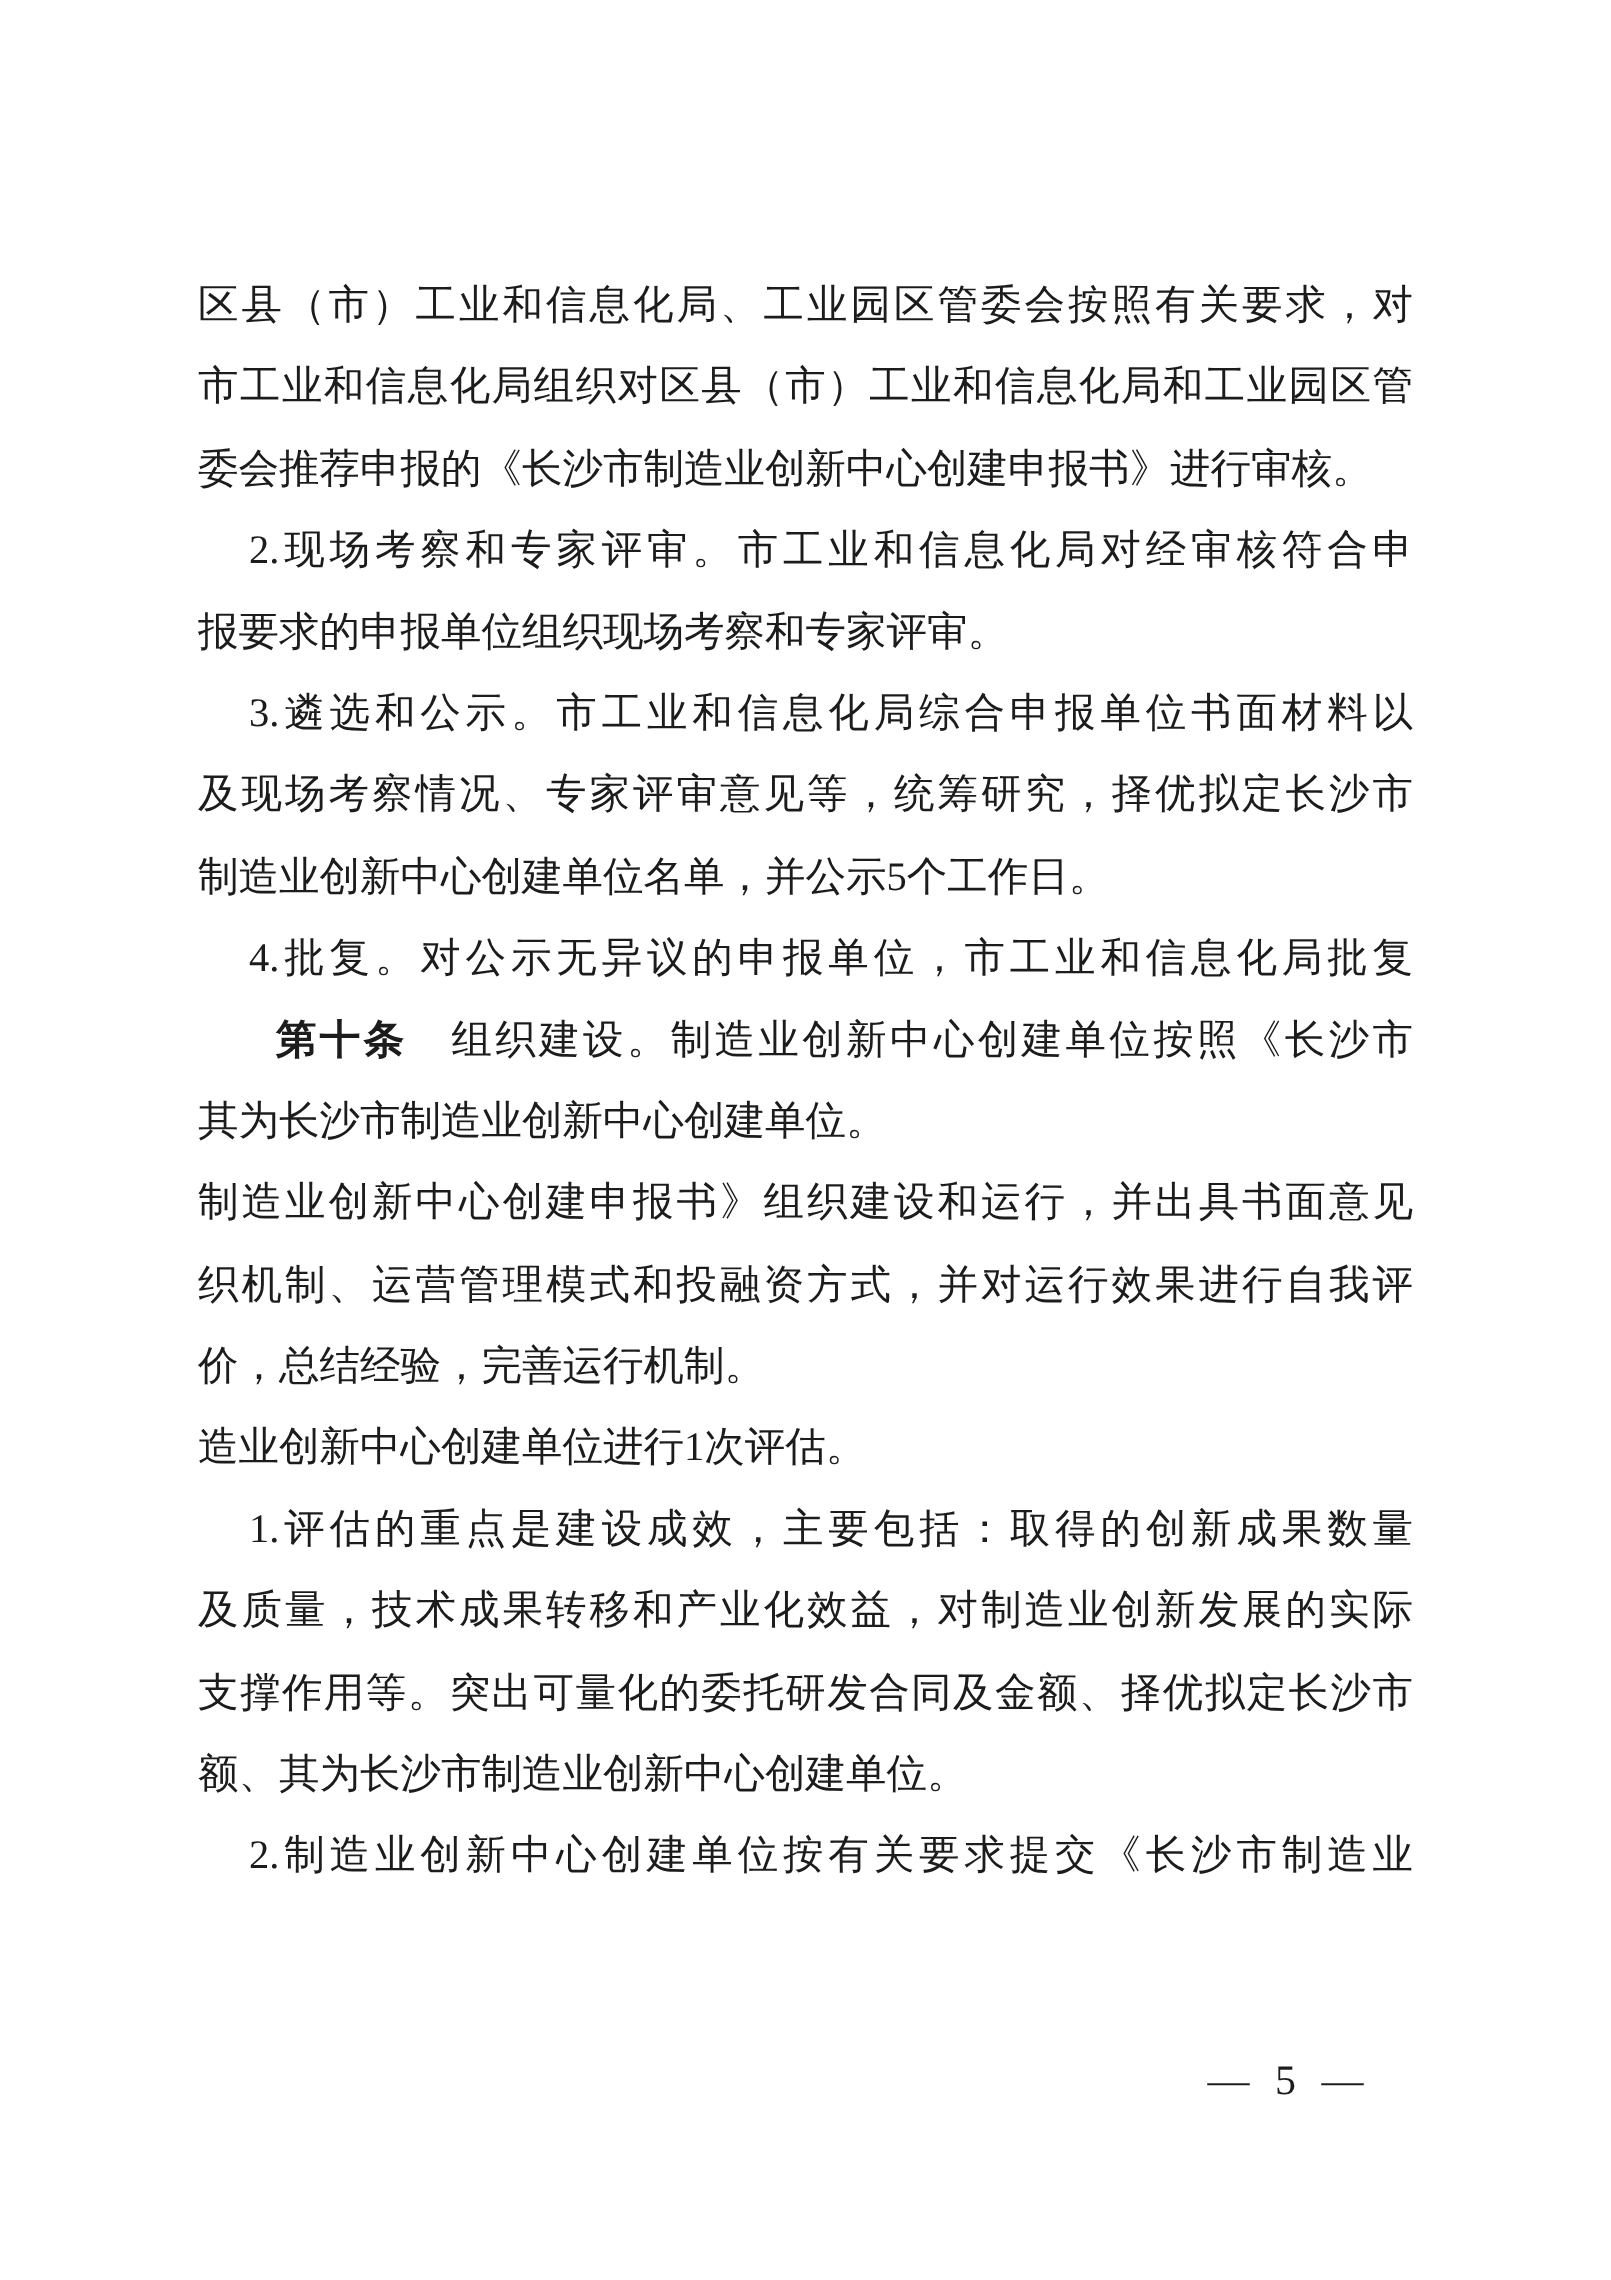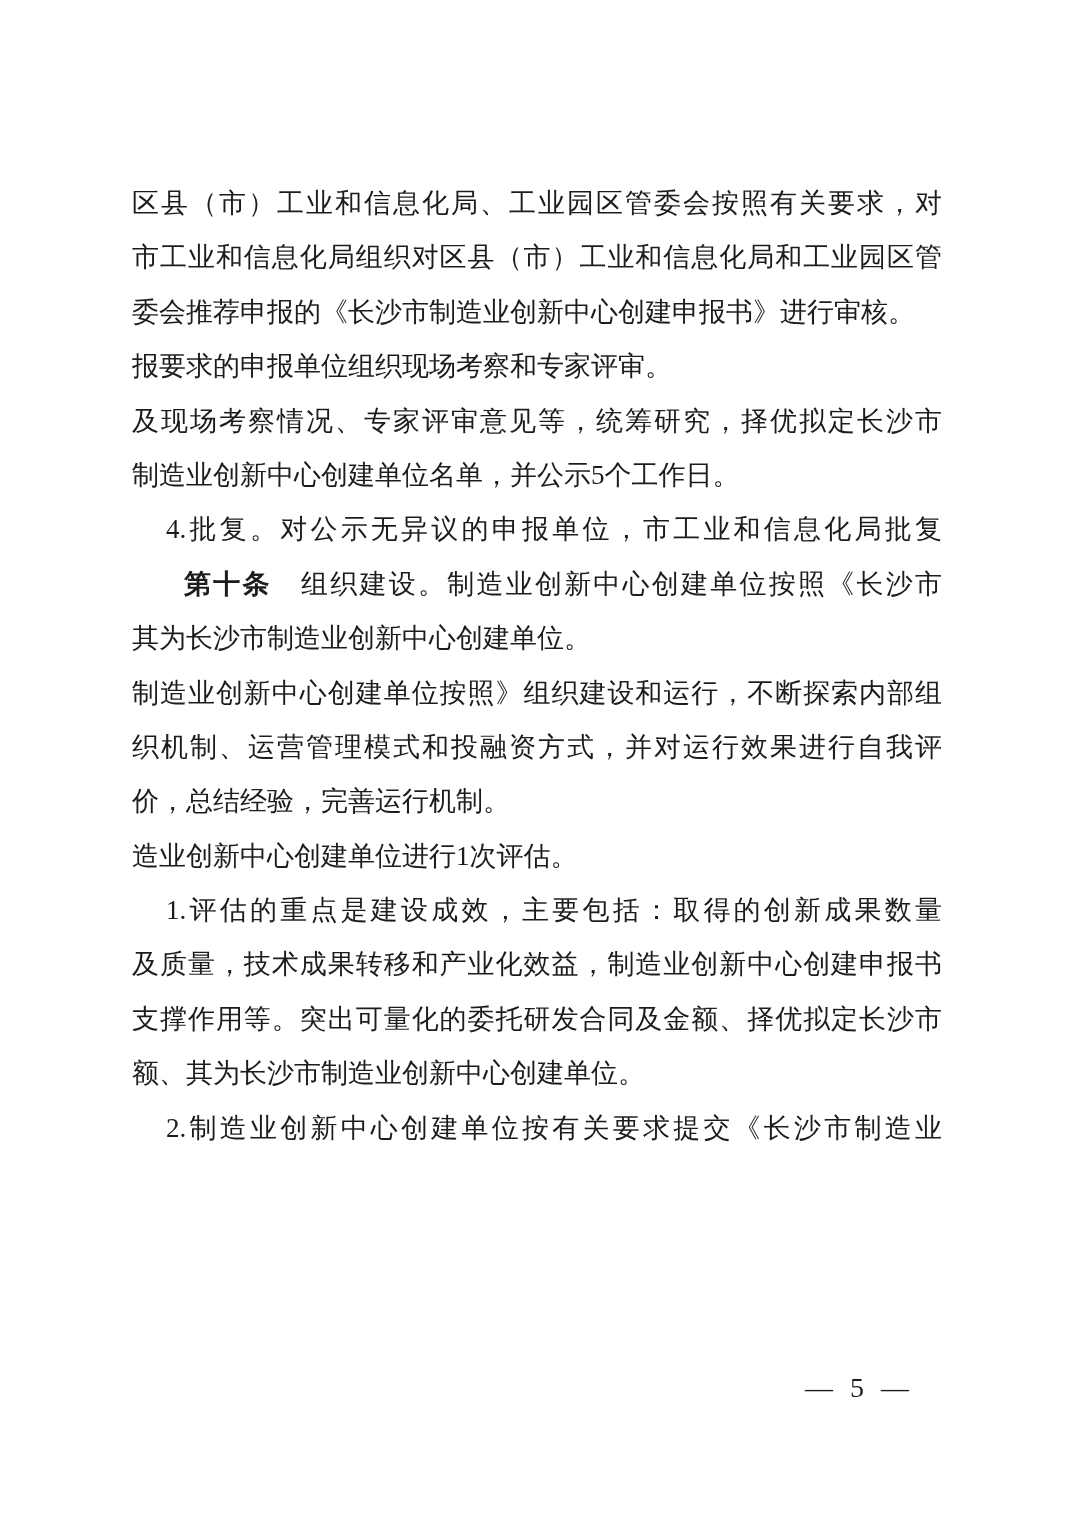--- a/index.html
+++ b/index.html
@@ -57,46 +57,48 @@
 <div class="page">
   <div class="content">
 
     <div class="line fill"><span class="b"></span><span>区县（市）工业和信息化局、工业园区管委会按照有关要求，对</span></div>
 
 
     <div class="line fill"><span class="b"></span><span>市工业和信息化局组织对区县（市）工业和信息化局和工业园区管</span></div>
 
     <div class="line end"><span class="b"></span><span>委会推荐申报的《长沙市制造业创新中心创建申报书》进行审核。</span></div>
 
+    <div class="line fill ind-num"><span class="b"></span><span>2.现场考察和专家评审。市工业和信息化局对经审核符合申</span></div>
 
     <div class="line end"><span class="b"></span><span>报要求的申报单位组织现场考察和专家评审。</span></div>
 
+    <div class="line fill ind-num"><span class="b"></span><span>3.遴选和公示。市工业和信息化局综合申报单位书面材料以</span></div>
 
     <div class="line fill"><span class="b"></span><span>及现场考察情况、专家评审意见等，统筹研究，择优拟定长沙市</span></div>
 
     <div class="line end"><span class="b"></span><span>制造业创新中心创建单位名单，并公示5个工作日。</span></div>
 
     <div class="line fill ind-num"><span class="b"></span><span>4.批复。对公示无异议的申报单位，市工业和信息化局批复</span></div>
 
     <div class="line fill ind-sec"><span class="b">第十条</span><span>　组织建设。制造业创新中心创建单位按照《长沙市</span></div>
 
     <div class="line end"><span class="b"></span><span>其为长沙市制造业创新中心创建单位。</span></div>
 
-    <div class="line fill"><span class="b"></span><span>制造业创新中心创建单位按照》组织建设和运行，不断探索内部组</span></div>
+    <div class="line fill"><span class="b"></span><span>制造业创新中心创建申报书》组织建设和运行，并出具书面意见</span></div>
 
     <div class="line fill"><span class="b"></span><span>织机制、运营管理模式和投融资方式，并对运行效果进行自我评</span></div>
 
     <div class="line end"><span class="b"></span><span>价，总结经验，完善运行机制。</span></div>
 
 
     <div class="line end"><span class="b"></span><span>造业创新中心创建单位进行1次评估。</span></div>
 
     <div class="line fill ind-num"><span class="b"></span><span>1.评估的重点是建设成效，主要包括：取得的创新成果数量</span></div>
 
-    <div class="line fill"><span class="b"></span><span>及质量，技术成果转移和产业化效益，制造业创新中心创建申报书</span></div>
+    <div class="line fill"><span class="b"></span><span>及质量，技术成果转移和产业化效益，对制造业创新发展的实际</span></div>
 
     <div class="line fill"><span class="b"></span><span>支撑作用等。突出可量化的委托研发合同及金额、择优拟定长沙市</span></div>
 
     <div class="line end"><span class="b"></span><span>额、其为长沙市制造业创新中心创建单位。</span></div>
 
     <div class="line fill ind-num"><span class="b"></span><span>2.制造业创新中心创建单位按有关要求提交《长沙市制造业</span></div>
 
   </div>
 
   <div class="page-number">— 5 —</div>

